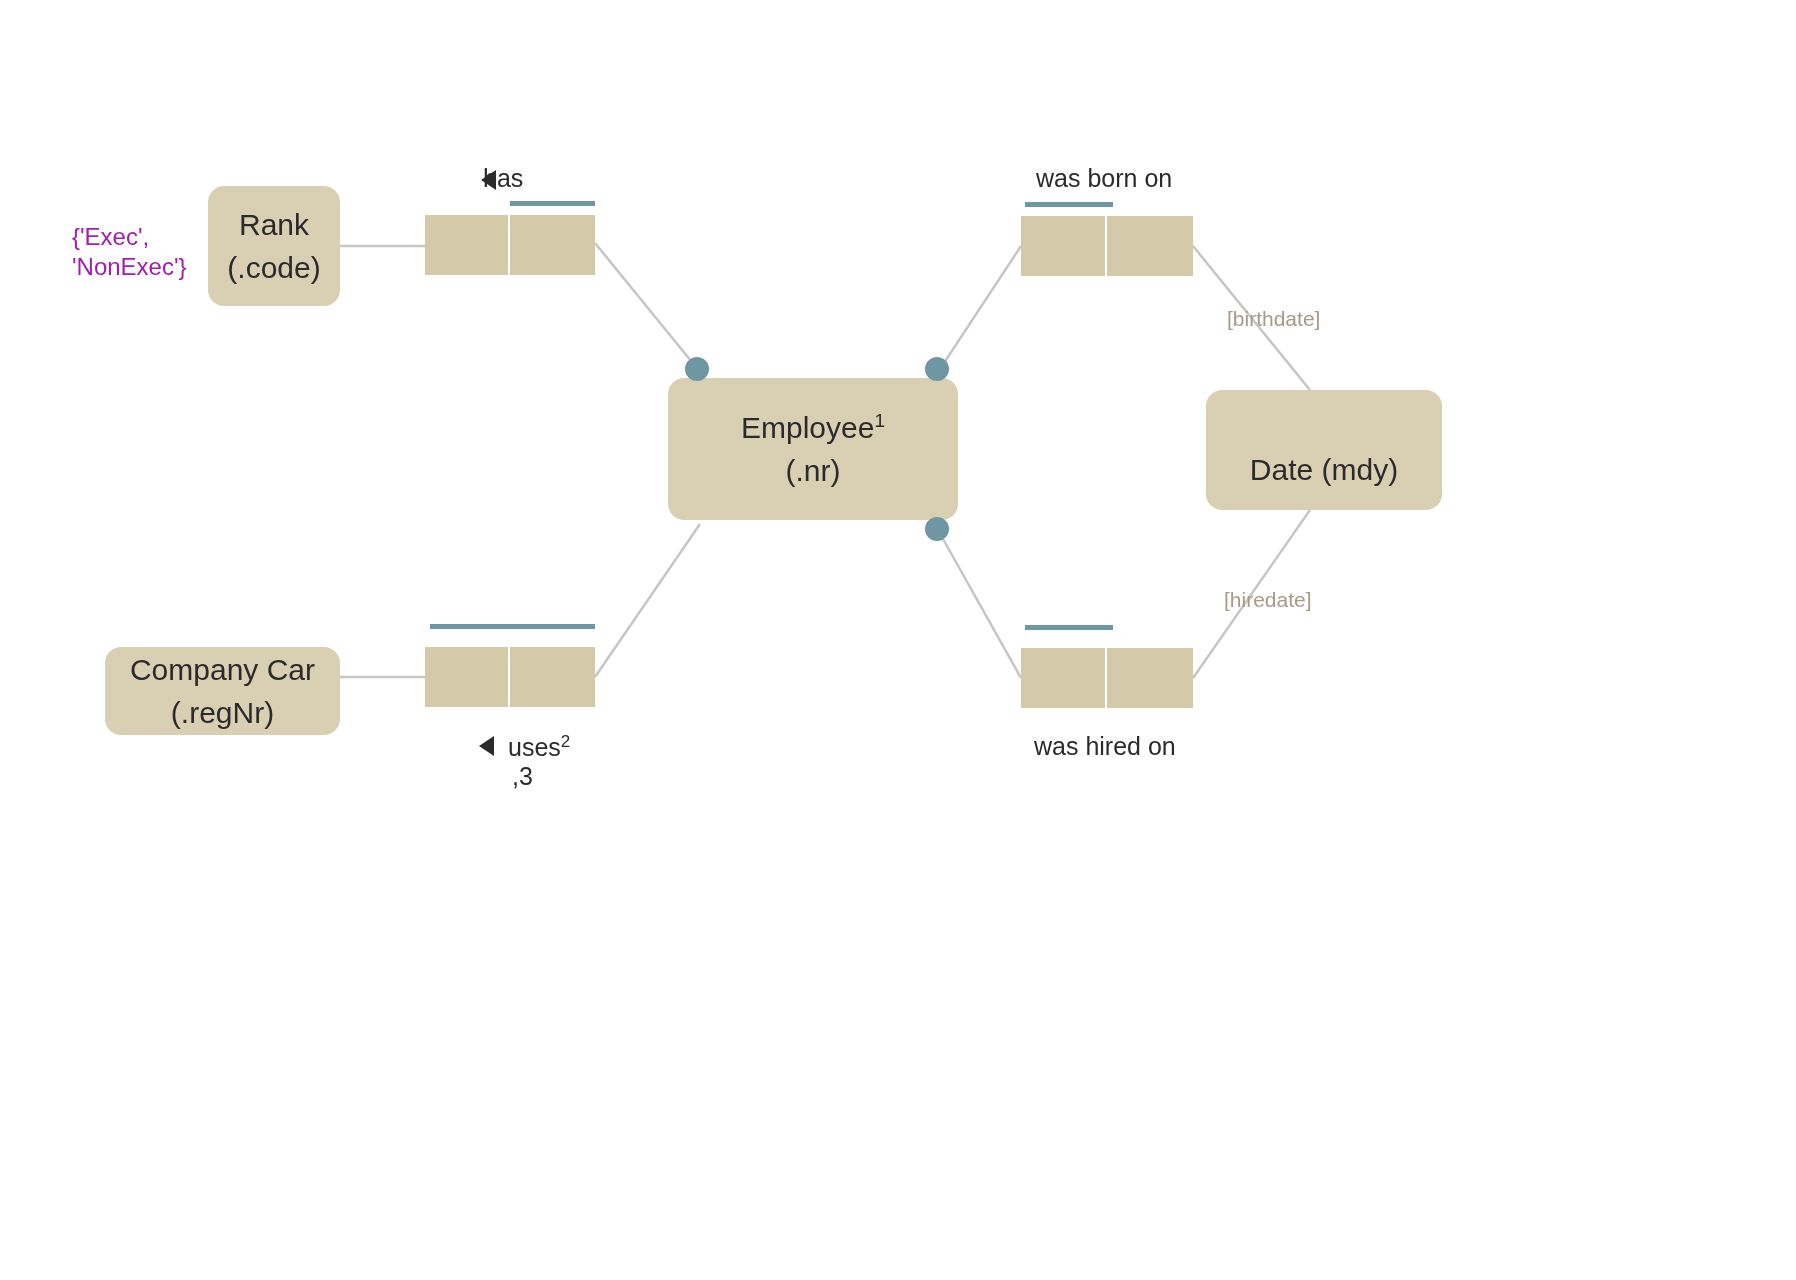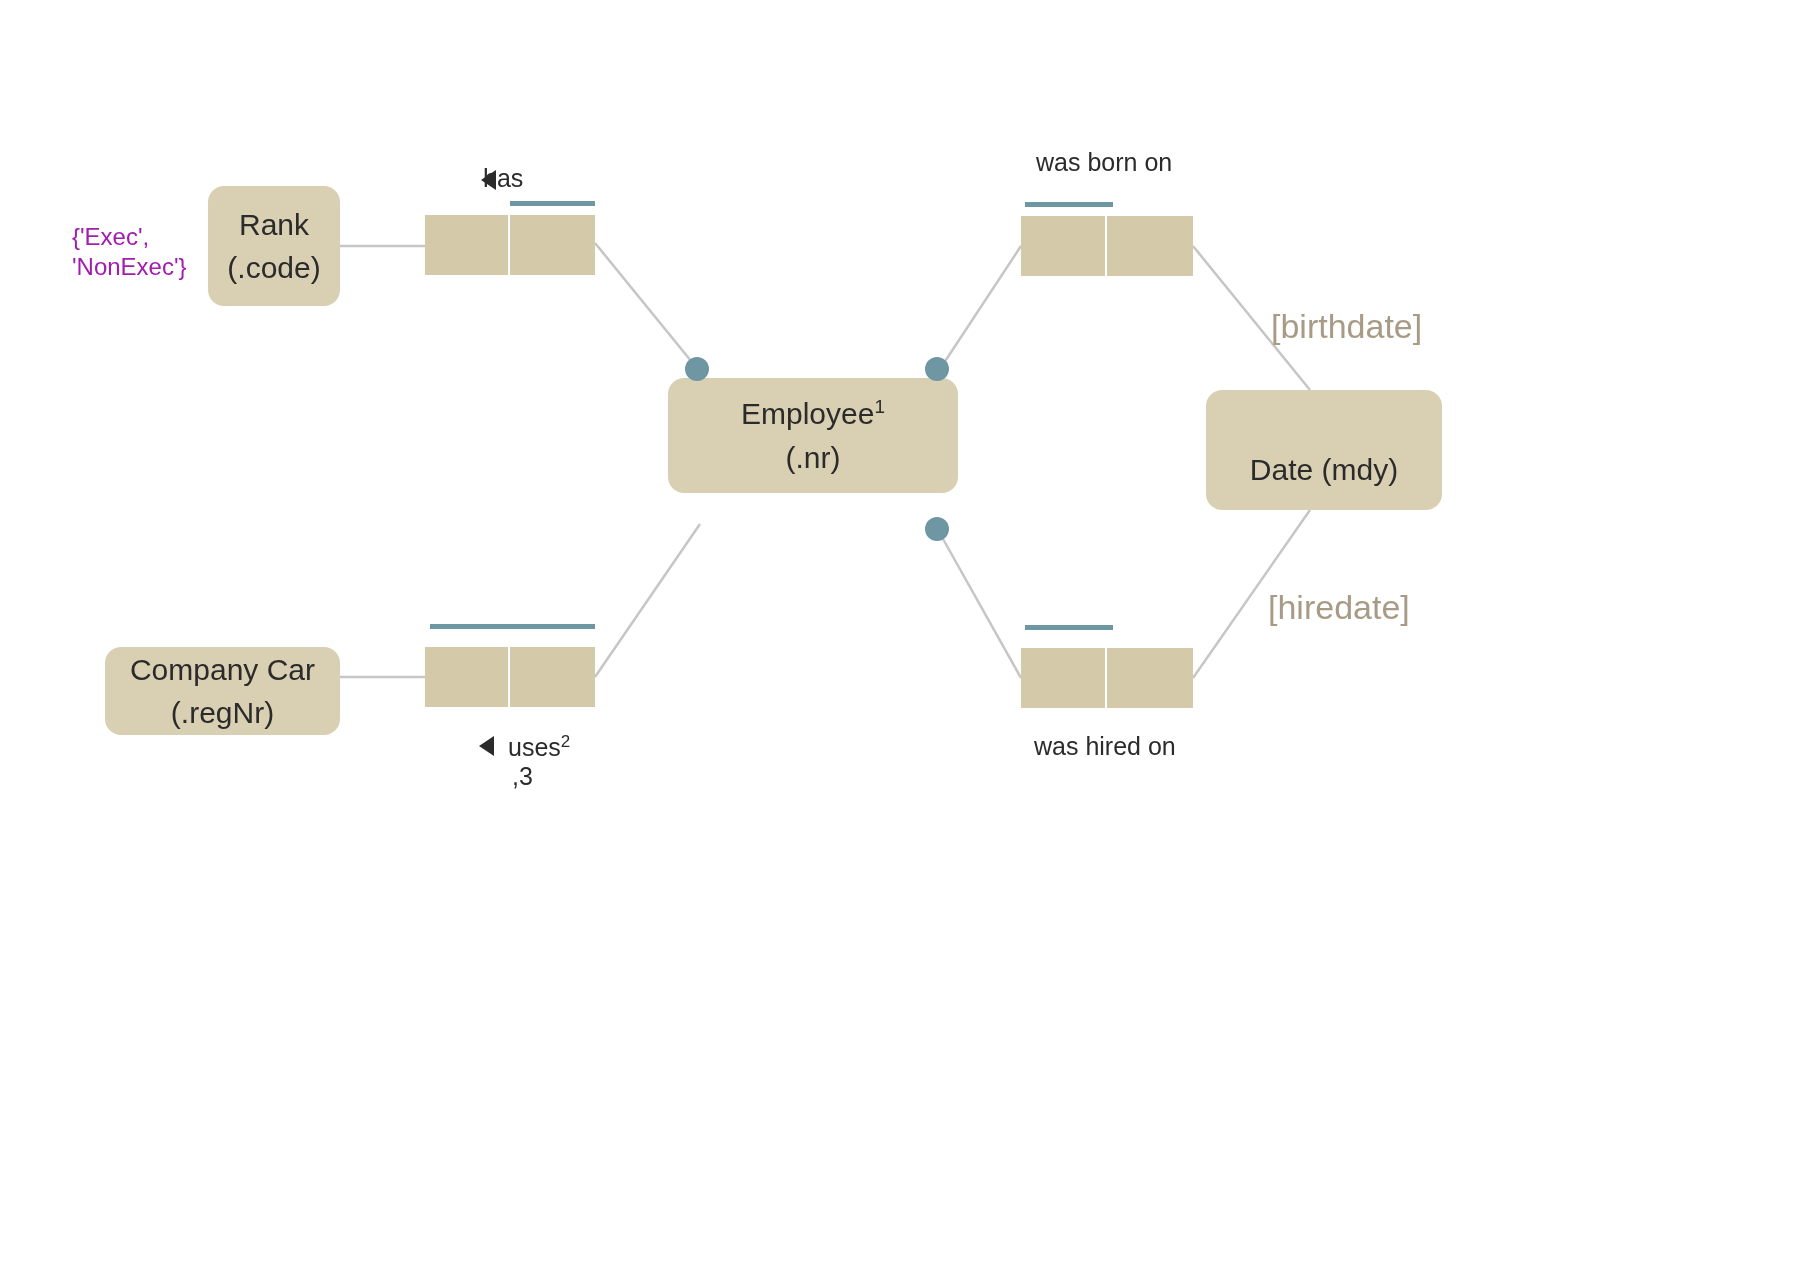--- a/index.html
+++ b/index.html
@@ -110,24 +110,23 @@
     position: absolute;
     font-size: 24px;
     color: #a21caf;
     line-height: 1.25;
     text-align: left;
     white-space: nowrap;
   }
   
   .rolename {
     position: absolute;
-    font-size: 34px;
+    font-size: 21px;
     color: #a89b86;
     white-space: nowrap;
-    margin-left: 44px;
   }
   
   .dot {
     position: absolute;
     width: 24px;
     height: 24px;
     border-radius: 50%;
     background: #6f97a3;
   }
   
@@ -166,21 +165,21 @@
         <line x1="938" y1="530" x2="1021" y2="678"></line>
         <line x1="1193" y1="678" x2="1310" y2="510"></line>
       </g>
   </svg>
 
   <div id="entity-layer">
       <div class="entity" style="left: 208px; top: 186px; width: 132px; height: 120px;">
         <div class="ent-line1">Rank</div>
         <div class="ent-line2">(.code)</div>
       </div>
-      <div class="entity" style="left: 668px; top: 378px; width: 290px; height: 115px;">
+      <div class="entity" style="left: 668px; top: 378px; width: 290px; height: 142px;">
         <div class="ent-line1">Employee<span class="sup">1</span></div>
         <div class="ent-line2">(.nr)</div>
       </div>
       <div class="entity" style="left: 105px; top: 647px; width: 235px; height: 88px;">
         <div class="ent-line1">Company Car</div>
         <div class="ent-line2">(.regNr)</div>
       </div>
       <div class="entity" style="left: 1206px; top: 390px; width: 236px; height: 120px;">
         <div class="ent-single">Date (mdy)</div>
       </div>
@@ -192,21 +191,21 @@
         <div class="role-cell" style="width: 50%;"></div>
       </div>
       <div class="ubar" style="left: 510px; top: 201px; width: 85px;"></div>
       <div class="arrow" style="left: 481px; top: 170px;"></div>
       <div class="predlabel" style="left: 483px; top: 164px;"><span>has</span></div>
       <div class="factbox" style="left: 1021px; top: 216px; width: 172px; height: 60px;">
         <div class="role-cell" style="width: 50%;"></div>
         <div class="role-cell" style="width: 50%;"></div>
       </div>
       <div class="ubar" style="left: 1025px; top: 202px; width: 88px;"></div>
-      <div class="predlabel" style="left: 1036px; top: 148px;"><span>was born on</span></div>
+      <div class="predlabel" style="left: 1036px; top: 164px;"><span>was born on</span></div>
       <div class="factbox" style="left: 425px; top: 647px; width: 170px; height: 60px;">
         <div class="role-cell" style="width: 50%;"></div>
         <div class="role-cell" style="width: 50%;"></div>
       </div>
       <div class="ubar" style="left: 430px; top: 624px; width: 165px;"></div>
       <div class="arrow" style="left: 479px; top: 736px;"></div>
       <div class="predlabel" style="left: 508px; top: 733px;"><span>uses</span><span class="sup">2</span><span class="second">,3</span></div>
       <div class="factbox" style="left: 1021px; top: 648px; width: 172px; height: 60px;">
         <div class="role-cell" style="width: 50%;"></div>
         <div class="role-cell" style="width: 50%;"></div>

